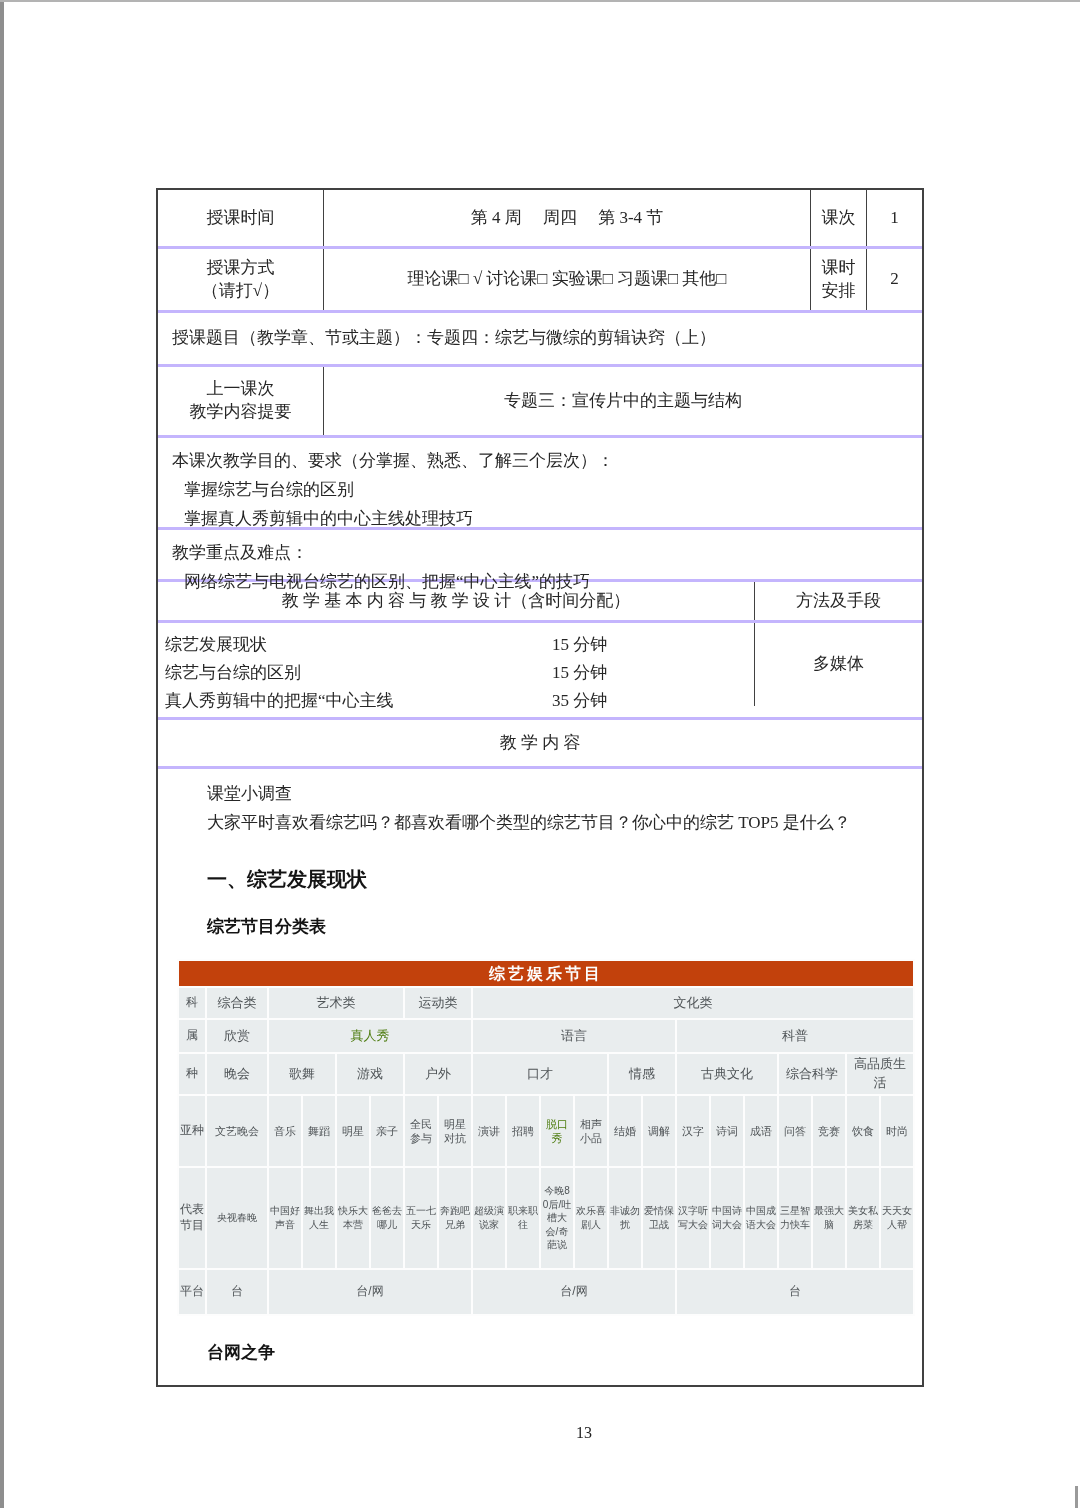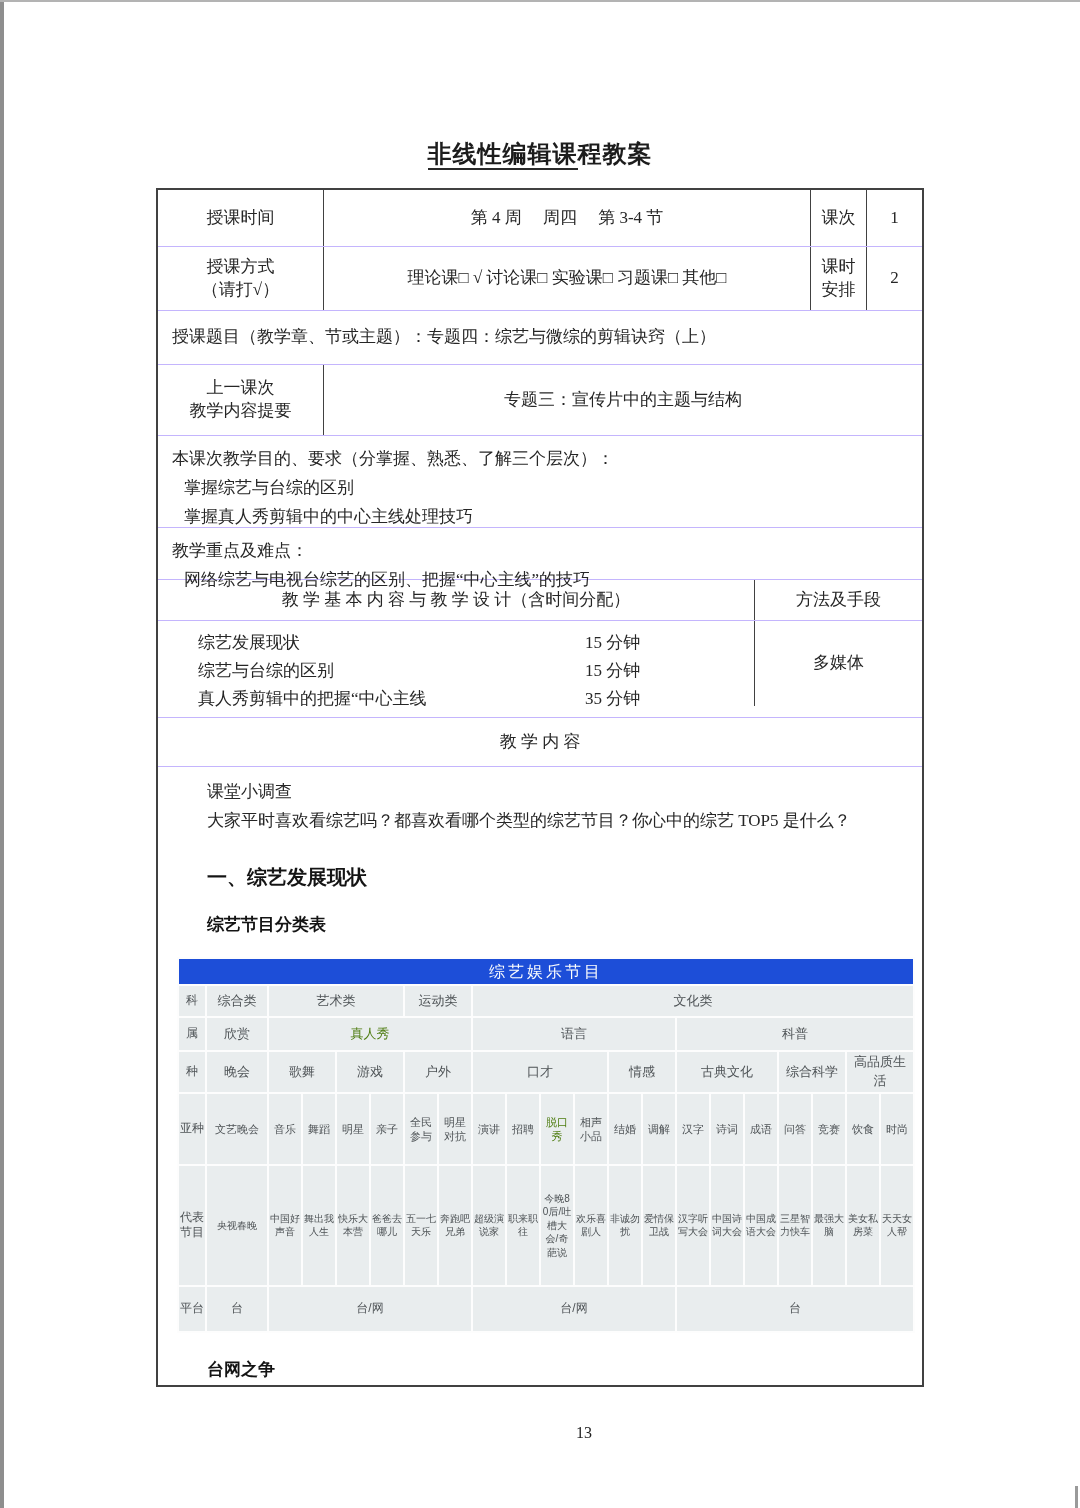--- a/index.html
+++ b/index.html
@@ -19,21 +19,21 @@
     text-align:center; font-family:"Liberation Sans","DejaVu Sans",sans-serif;
     font-size:24px; font-weight:bold; color:#1c1c1c; letter-spacing:1px;
   }
   .doc-title .u { border-bottom:2px solid #2a2a2a; padding-bottom:1px; }
 
   
   .otable {
     position:absolute; left:156px; top:188px; width:768px;
     border:2px solid #414141; background:#fff;
   }
-  .orow { display:flex; border-top:1px solid #c4b5fd; }
+  .orow { display:flex; border-top:3px solid #c4b5fd; }
   .orow.first { border-top:none; }
   .ocell {
     border-left:1px solid #414141; display:flex; align-items:center;
     justify-content:center; text-align:center; font-size:17px; line-height:1.45;
     padding:2px 4px;
   }
   .ocell.nb { border-left:none; }
   .w-lab { width:165px; flex:0 0 165px; }
   .w-mid { flex:1 1 auto; }
   .w-s   { width:56px; flex:0 0 56px; }
@@ -41,21 +41,21 @@
   .w-rt  { width:168px; flex:0 0 168px; }
   .h1 { height:56px; } .h2 { height:64px; } .h3 { height:54px;font-family:Liberation Serif, serif; }
   .h4 { height:71px; } .h5 { height:92px; } .h6 { height:52px; }
   .h7 { height:41px; } .h8 { height:86px; } .h9 { height:49px;margin-top:11px; }
   .h10 { height:619px; }
   .two-line { flex-direction:column; line-height:1.35; }
   .left-block { display:block; text-align:left; padding:8px 14px; }
   .left-block .ln { line-height:29px; }
   .left-block .ind { padding-left:12px; }
   .opt-row { gap:4px; white-space:pre; }
-  .sched { display:block; text-align:left; padding:8px 0 0 40px; }
+  .sched { display:block; text-align:left; padding:8px 0 0 7px; }
   .sched .sline { display:flex; line-height:28px; }
   .sched .topic { width:387px; }
 
   
   .content-cell {
     display:block; text-align:left; padding:13px 14px 6px 49px; overflow:hidden;
   }
   .survey-t { font-size:17px; }
   .survey-q { margin-top:4px; font-size:17px; }
   .sec-head {
@@ -69,46 +69,45 @@
   
   .ctable {
     margin:19px 0 0 -30px; width:737px; border-collapse:collapse; table-layout:fixed;
     font-family:"Liberation Sans","DejaVu Sans",sans-serif; color:#4e5356;
   }
   .ctable td {
     border:2px solid #fdfdfd; background:#e9edee; text-align:center;
     vertical-align:middle; padding:1px 2px; overflow:hidden; word-break:break-all;
   }
   .ctable td.hdr {
-    background:#1d4ed8; color:#fcfdfd; font-weight:normal; font-size:16px;
+    background:#c2410c; color:#fcfdfd; font-weight:bold; font-size:16px;
     height:27px; letter-spacing:3px;
   }
   .ctable td.lab { font-size:12px; line-height:1.3; padding:1px 1px; }
   .r-ke td { height:32px; font-size:13px; }
   .r-shu td { height:34px; font-size:13px; }
   .r-zhong td { height:28px; font-size:13px; }
   .r-ya td { height:72px; font-size:11px; line-height:1.3; padding:2px 1px; }
-  .r-db td { height:121px; font-size:10px; line-height:1.35; padding:2px 1px; }
+  .r-db td { height:102px; font-size:10px; line-height:1.35; padding:2px 1px; }
   .r-pt td { height:46px; font-size:12px; }
   .ctable .red { color:#4d7c0f; font-weight:normal; }
 
   .pagenum {
     position:absolute; top:1424px; left:0; width:100%; text-align:center;
     font-size:16px; color:#1e1e1e;margin-left:44px;
   }
 </style>
 </head>
 <body>
 
 <div class="page">
   <div class="edge-left"></div>
   <div class="edge-top"></div>
   <div class="edge-br"></div>
 
-  <h1 class="doc-title"><span class="u">非线性编辑课</span><span>程教案</span></h1>
 
   <div class="otable">
 
     <div class="orow first h1">
       <div class="ocell nb w-lab">授课时间</div>
       <div class="ocell w-mid">第 4 周　 周四　 第 3-4 节</div>
       <div class="ocell w-s">课次</div>
       <div class="ocell w-s">1</div>
     </div>
 

